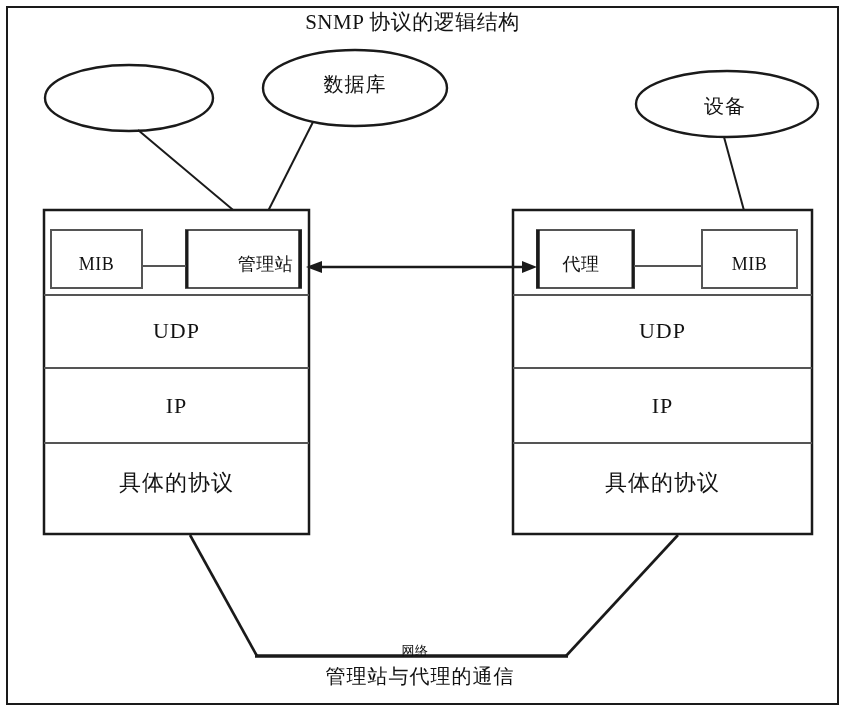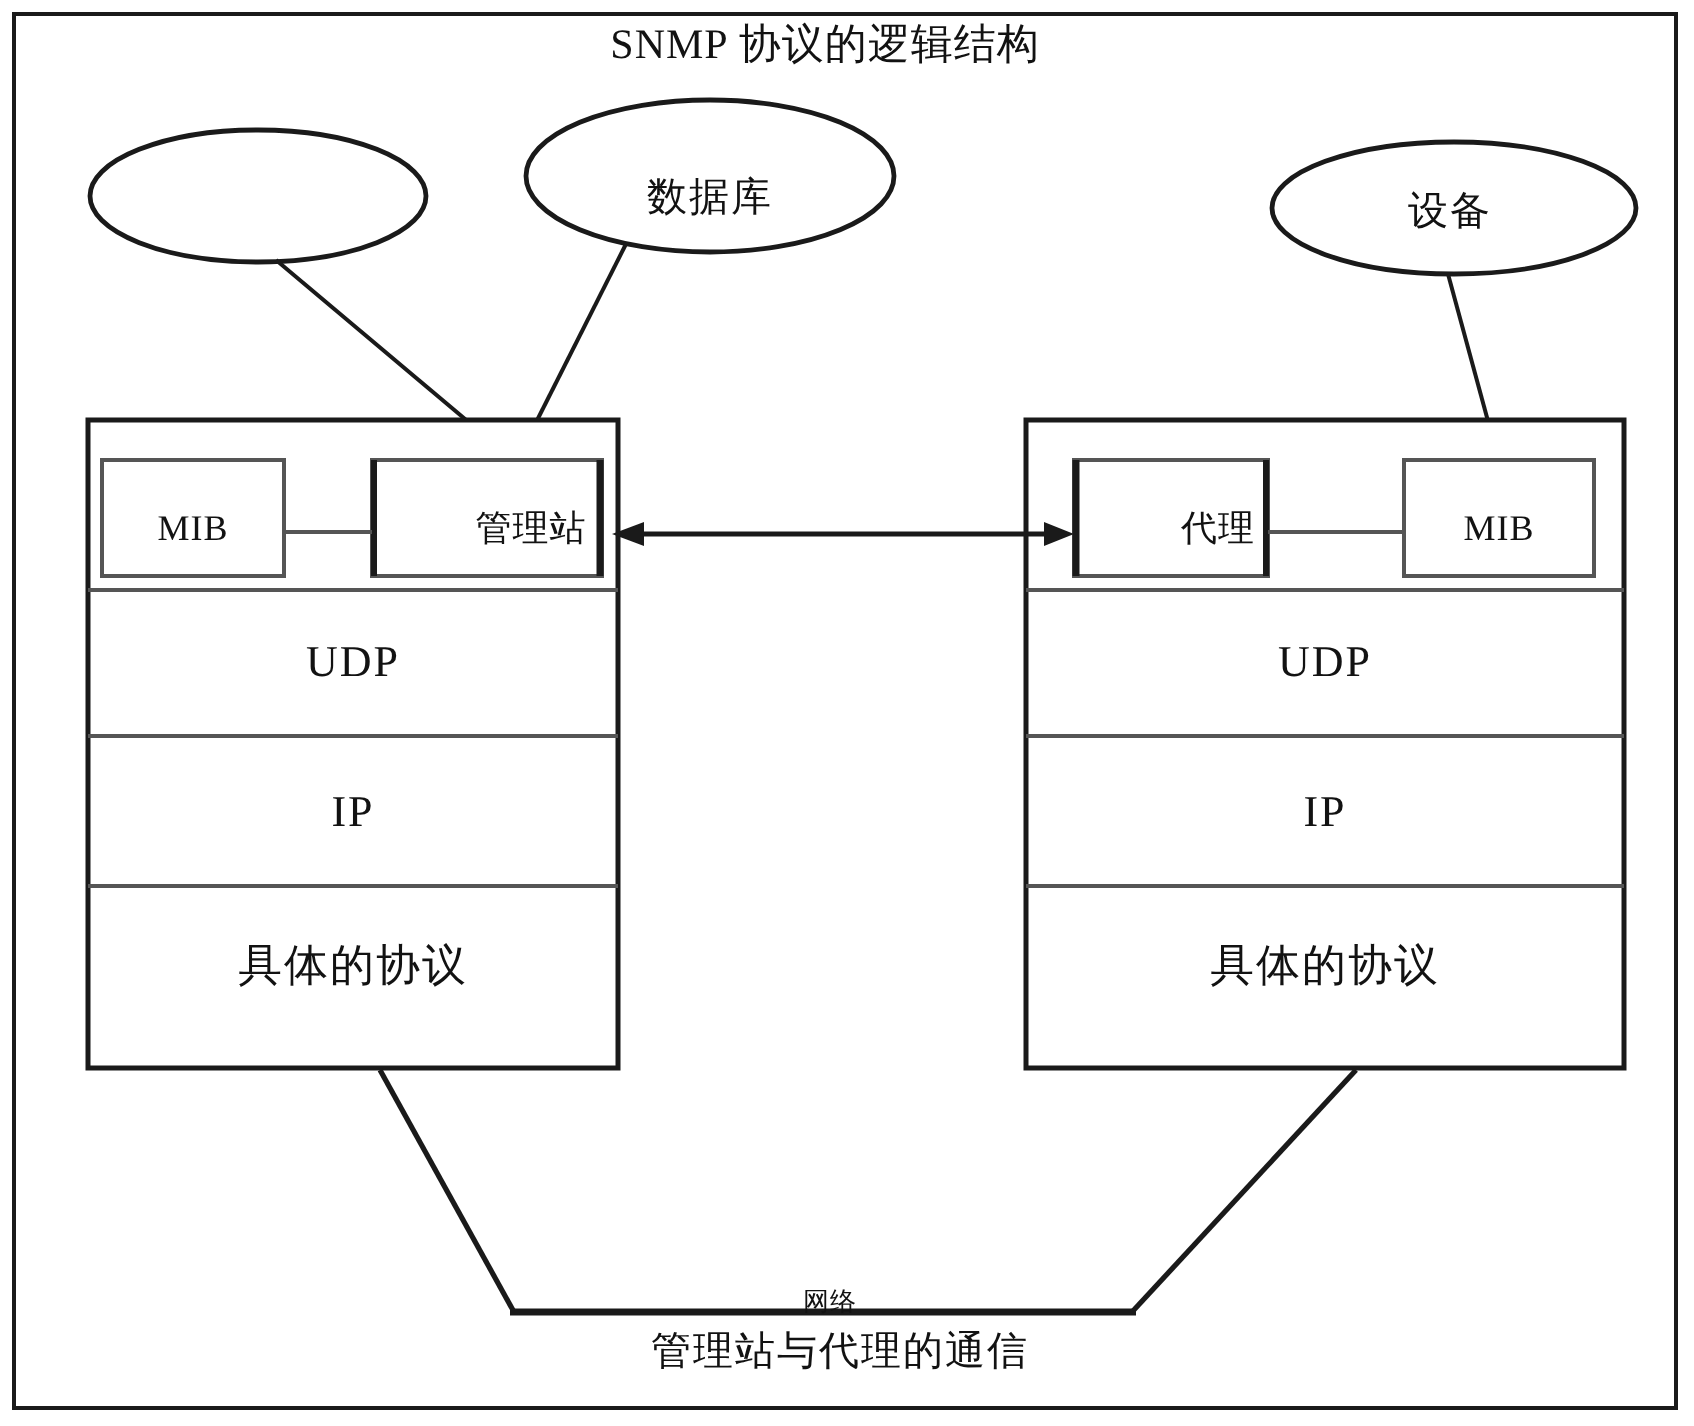--- a/index.html
+++ b/index.html
@@ -44,30 +44,30 @@
     top: 12px;
     width: 825px;
     font-size: 21px;
     letter-spacing: 0.5px;
   }
   .ellipse-label {
     font-size: 20px;
     letter-spacing: 1px;
   }
   .lbl-user   { left: 40px;  top: 88px;  width: 180px; }
-  .lbl-db     { left: 265px; top: 74px;  width: 180px; margin-top: 15px; }
+  .lbl-db     { left: 265px; top: 74px;  width: 180px; }
   .lbl-device { left: 635px; top: 96px;  width: 180px; text-align: center; }
 
   .box-label {
     font-size: 18px;
     letter-spacing: 0.5px;
   }
   .lbl-mib-left  { left: 51px;  top: 255px; width: 91px; }
   .lbl-mgmt      { left: 196px; top: 255px; width: 139px; }
-  .lbl-agent     { left: 537px; top: 255px; width: 88px; padding-left: 28px; }
+  .lbl-agent     { left: 537px; top: 255px; width: 88px; }
   .lbl-mib-right { left: 702px; top: 255px; width: 95px; }
 
   .layer-label {
     font-size: 22px;
     letter-spacing: 1px;
   }
   .l-udp-a  { left: 44px;  top: 320px; width: 265px; }
   .l-ip-a   { left: 44px;  top: 395px; width: 265px; }
   .l-prot-a { left: 44px;  top: 472px; width: 265px; }
   .l-udp-b  { left: 513px; top: 320px; width: 299px; }

